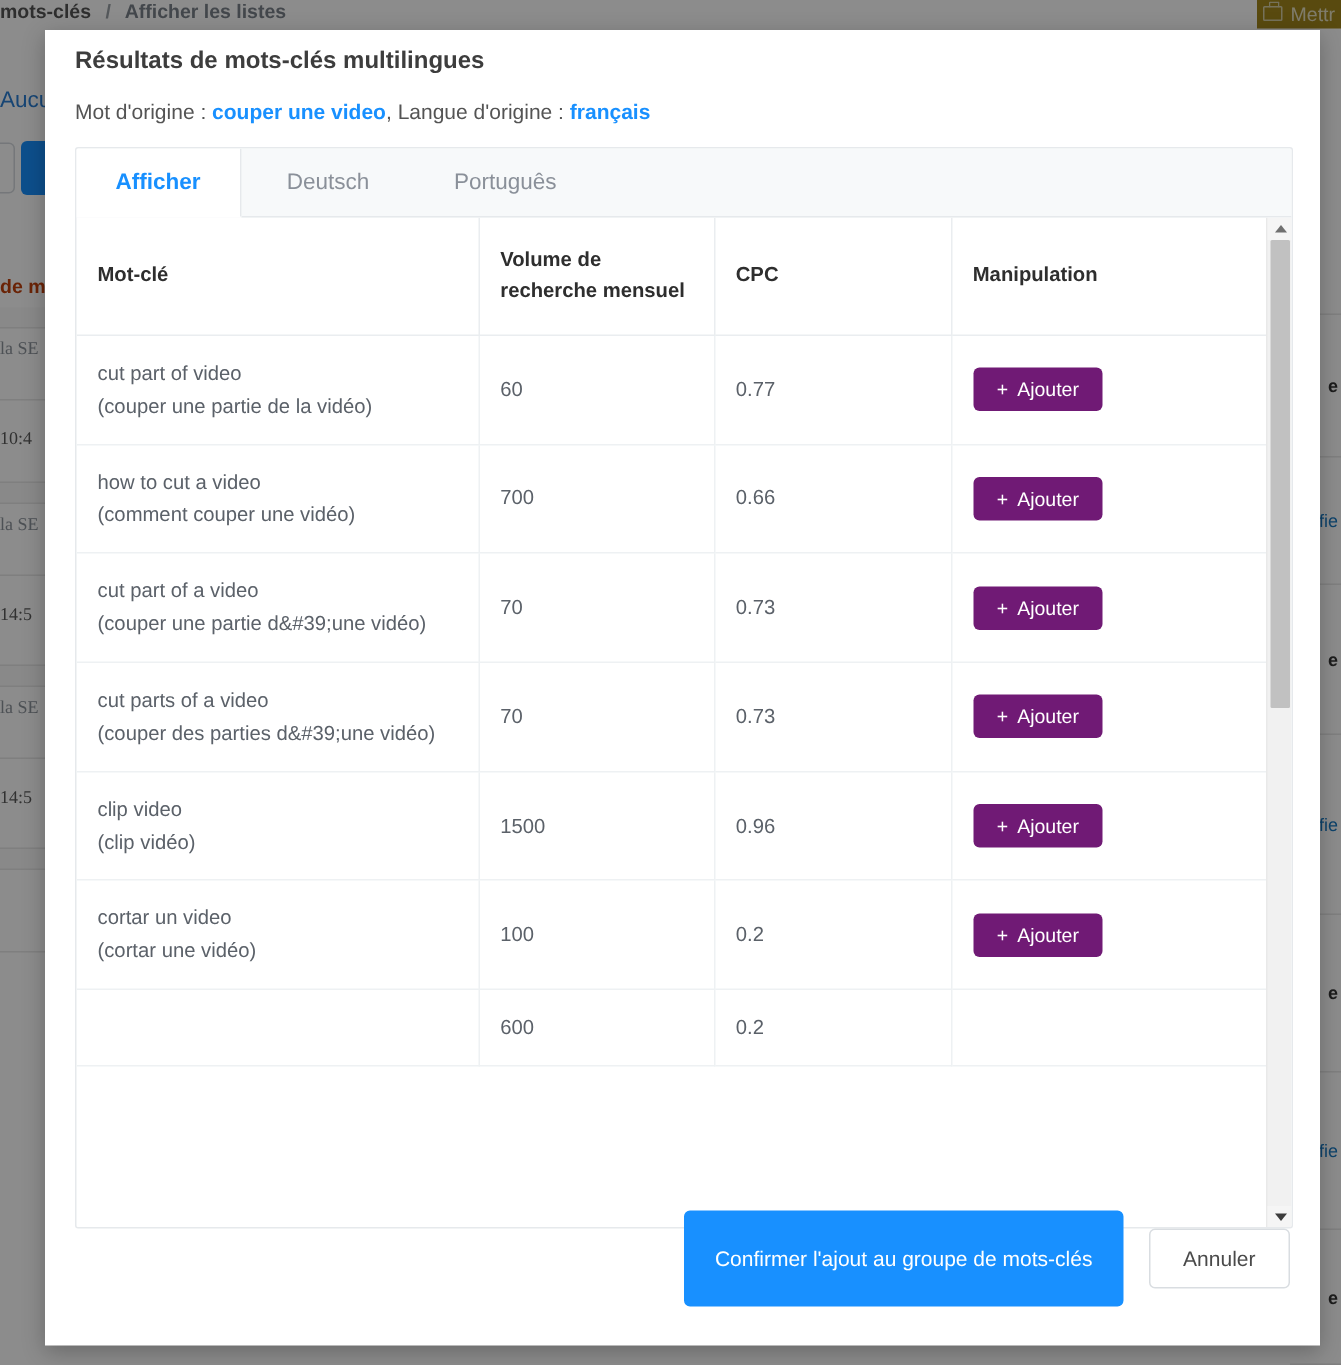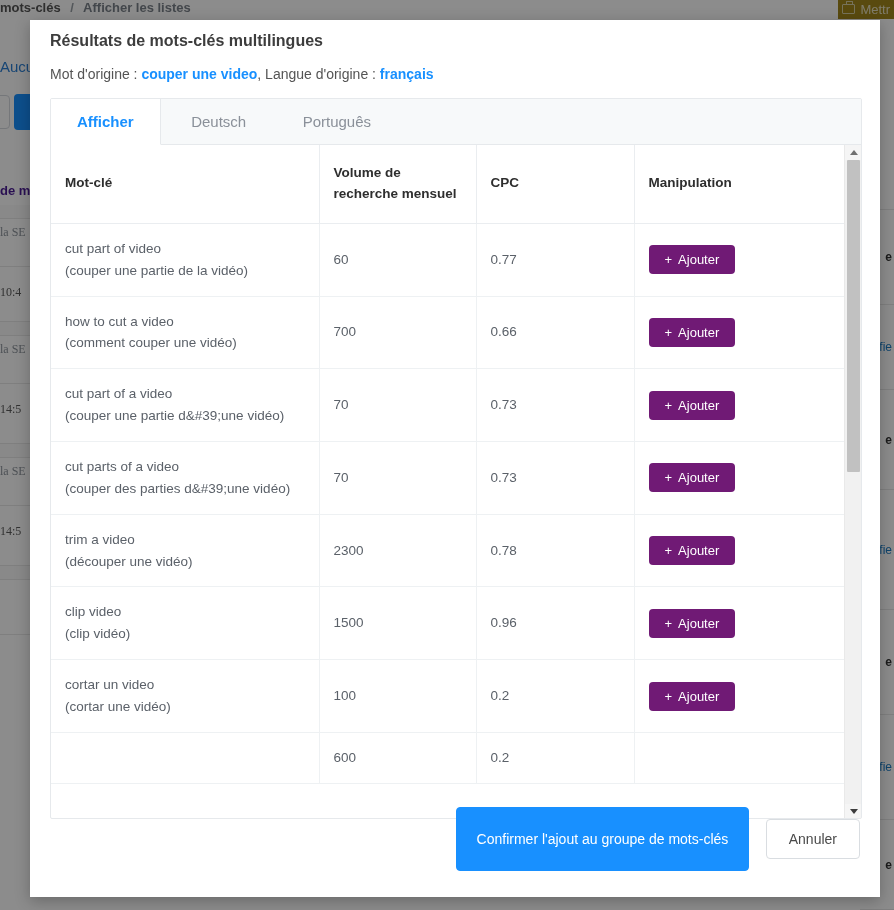--- a/index.html
+++ b/index.html
@@ -49,21 +49,21 @@
     top: 94px; left: 14px;
     width: 30px; height: 36px;
     background: #1890ff;
     border-radius: 4px;
   }
   .bg-label-dem {
     position: absolute;
     top: 183px; left: 0px;
     font-size: 13px;
     font-weight: bold;
-    color: #4c1d95;
+    color: #c2410c;
     white-space: nowrap;
   }
 
   
   .bg-ltable {
     position: absolute;
     left: 0; top: 205px;
     width: 34px;
   }
   .bg-lrow {
@@ -439,29 +439,20 @@
               <td>
                 <div>cut parts of a video</div>
                 <div>(couper des parties d&amp;#39;une vidéo)</div>
               </td>
               <td>70</td>
               <td>0.73</td>
               <td><button class="btn-add"><span class="plus">+</span><span>Ajouter</span></button></td>
             </tr>
             <tr>
               <td>
-                <div>trim a video</div>
-                <div>(découper une vidéo)</div>
-              </td>
-              <td>2300</td>
-              <td>0.78</td>
-              <td><button class="btn-add"><span class="plus">+</span><span>Ajouter</span></button></td>
-            </tr>
-            <tr>
-              <td>
                 <div>clip video</div>
                 <div>(clip vidéo)</div>
               </td>
               <td>1500</td>
               <td>0.96</td>
               <td><button class="btn-add"><span class="plus">+</span><span>Ajouter</span></button></td>
             </tr>
             <tr>
               <td>
                 <div>cortar un video</div>

